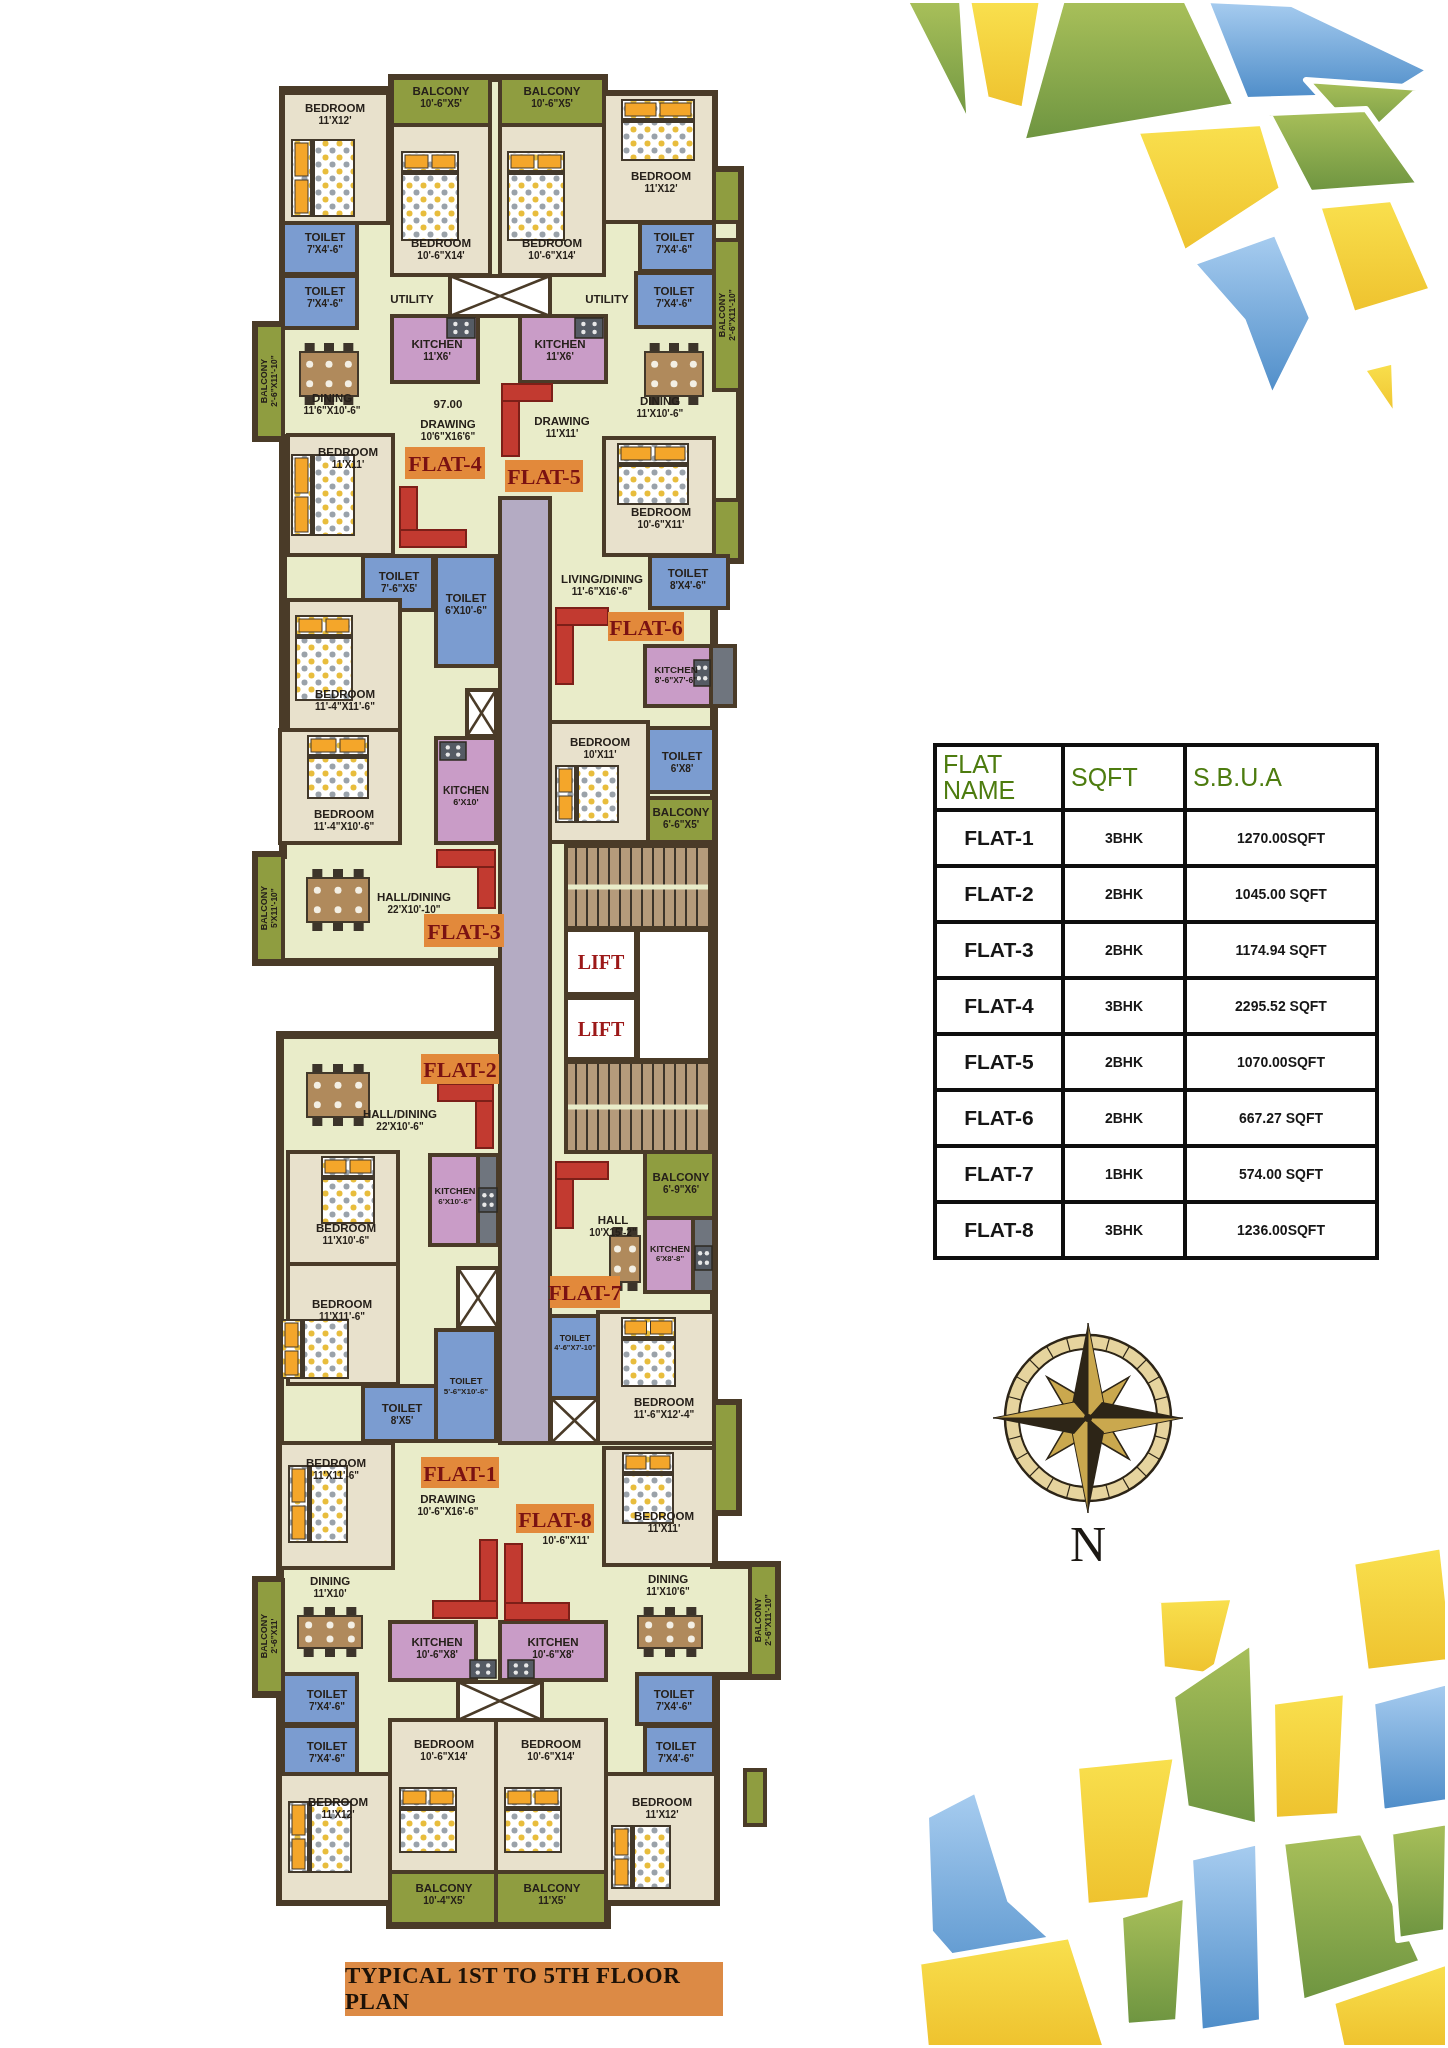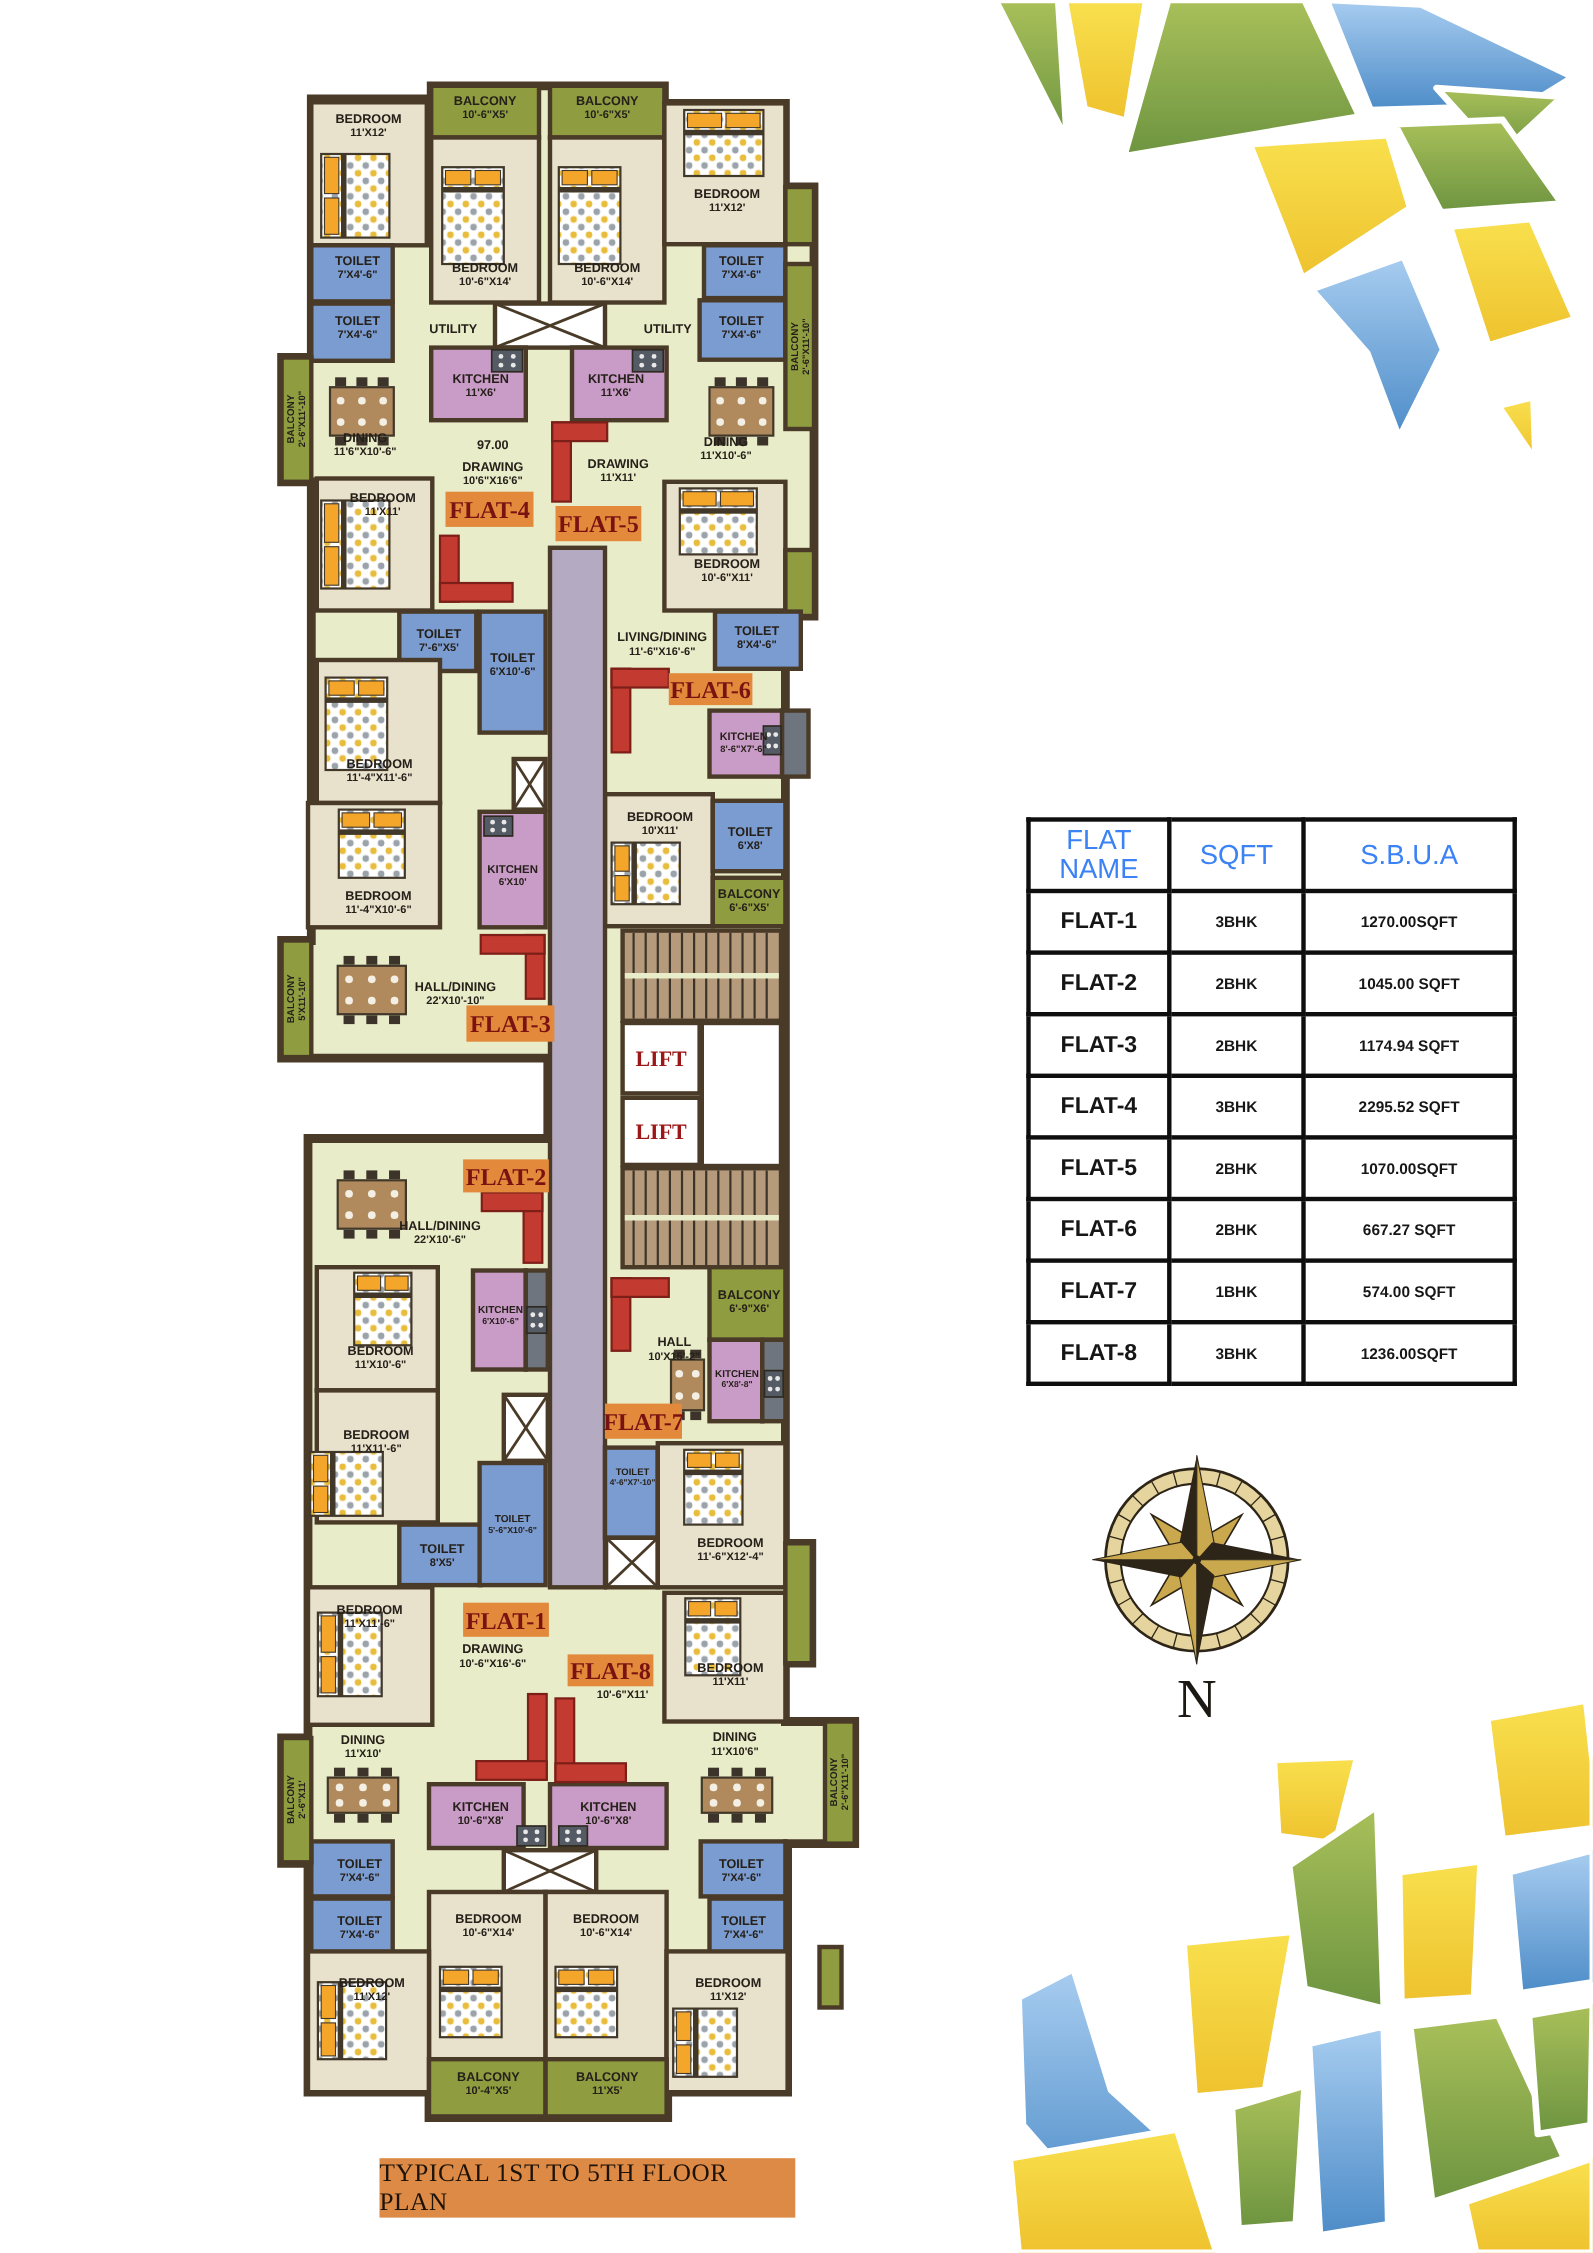--- a/index.html
+++ b/index.html
@@ -3,28 +3,28 @@
 <meta charset="utf-8">
 <style>
   html,body{margin:0;padding:0;background:#ffffff;}
   .page{position:relative;width:1448px;height:2048px;background:#ffffff;overflow:hidden;
         font-family:"Liberation Sans",sans-serif;}
   svg text{user-select:none;}
   
   #flat-table{position:absolute;left:933px;top:743px;}
   #flat-table table{border-collapse:collapse;background:#ffffff;}
   #flat-table th{border:4px solid #0e0e0e;font-weight:normal;font-size:25px;
-                 text-align:center;padding:4px 6px;color:#3b82f6;line-height:1.05;}
+                 text-align:left;padding:4px 6px;color:#4d7c0f;line-height:1.05;}
   #flat-table td{border:4px solid #0e0e0e;font-weight:bold;font-size:14px;
                  text-align:center;color:#161616;height:50px;}
   #flat-table td.name{font-size:21px;}
   
   #caption{position:absolute;left:345px;top:1962px;width:378px;height:54px;
            background:#dc8a45;display:flex;align-items:center;justify-content:center;
-           font-family:"Liberation Serif",serif;font-weight:normal;font-size:23px;
+           font-family:"Liberation Serif",serif;font-weight:bold;font-size:23px;
            color:#1d1208;letter-spacing:.5px;}
 </style>
 </head>
 <body>
 
 <div class="page">
 
   <svg id="plan-svg" width="1448" height="2048" viewBox="0 0 1448 2048" style="position:absolute;left:0;top:0;">
     <defs>
       <pattern id="bedpat" width="14" height="14" patternUnits="userSpaceOnUse">

